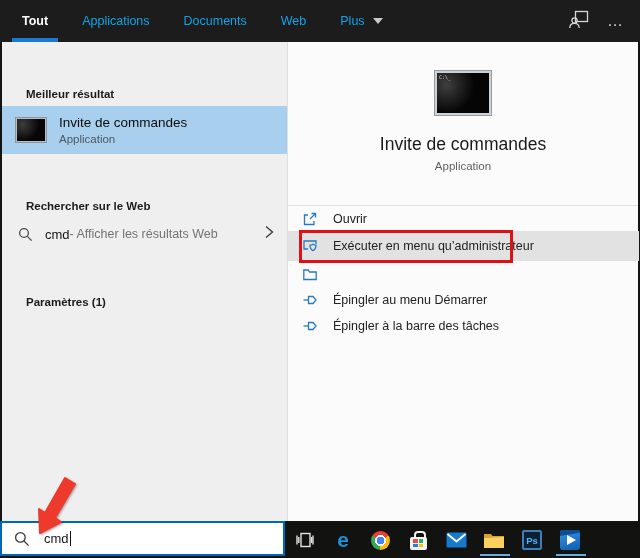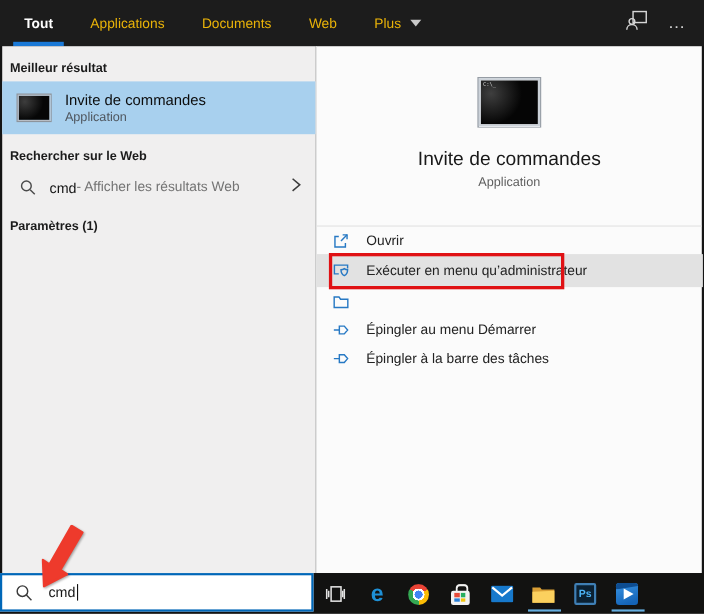--- a/index.html
+++ b/index.html
@@ -2,33 +2,33 @@
 <html><head>
 <meta charset="utf-8">
 <style>
   * { margin:0; padding:0; box-sizing:border-box; }
   html,body { width:640px; height:558px; }
   body { font-family:"Liberation Sans", sans-serif; }
   .screen { position:relative; width:640px; height:558px; background:#141414; overflow:hidden; }
 
   
   .header { position:absolute; left:0; top:0; width:640px; height:42px; background:#1c1c1c; display:flex; align-items:center; }
-  .tab { position:relative; height:42px; display:flex; align-items:center; padding:0 4px; margin-right:26px; color:#eab308; font-size:12.5px; cursor:default; }
+  .tab { position:relative; height:42px; display:flex; align-items:center; padding:0 4px; margin-right:26px; color:#0ea5e9; font-size:12.5px; cursor:default; }
   .tab:first-child { margin-left:18px; }
   .tab.active { color:#ffffff; font-weight:bold; }
   .tab.active::after { content:""; position:absolute; left:-6px; right:-6px; bottom:0; height:4px; background:#1a79d7; }
   .dd-arrow { width:0; height:0; border-left:5px solid transparent; border-right:5px solid transparent; border-top:6px solid #c9c9c9; margin-left:8px; }
   .header-right { margin-left:auto; display:flex; align-items:center; gap:18px; padding-right:16px; }
   .more-dots { color:#d6d6d6; font-size:16px; letter-spacing:1px; line-height:10px; }
 
   
   .left-panel { position:absolute; left:2px; top:42px; width:285px; height:479px; background:#f0efef; }
   .right-panel { position:absolute; left:287px; top:42px; width:351px; height:479px; background:#fbfbfb; border-left:1px solid #dedede; }
 
-  .section-title { font-size:11.5px; font-weight:bold; color:#1b1b1b; padding:14px 0 6px 7px; }
+  .section-title { font-size:11.5px; font-weight:bold; color:#1b1b1b; padding:14px 0 6px 24px;margin-top:32px; }
   .best-row { display:flex; align-items:center; height:48px; background:#a8d0ee; padding-left:14px; cursor:default; }
   .cmd-icon-small { width:30px; height:24px; background:radial-gradient(circle at 20% 25%, #3d3d3d, #060606 60%); border:1px solid #b8bec6; box-shadow:0 0 0 1px #8d949c; }
   .best-texts { margin-left:13px; }
   .best-title { font-size:13.5px; color:#0c0c0c; }
   .best-sub { font-size:11.5px; color:#4f565e; margin-top:3px; }
 
   .web-row { display:flex; align-items:center; height:32px; padding:0 12px 0 16px; cursor:default; }
   .web-text { margin-left:12px; font-size:13px; color:#141414; }
   .web-suffix { color:#737373; font-size:12.5px; }
   .web-chevron { margin-left:auto; }

